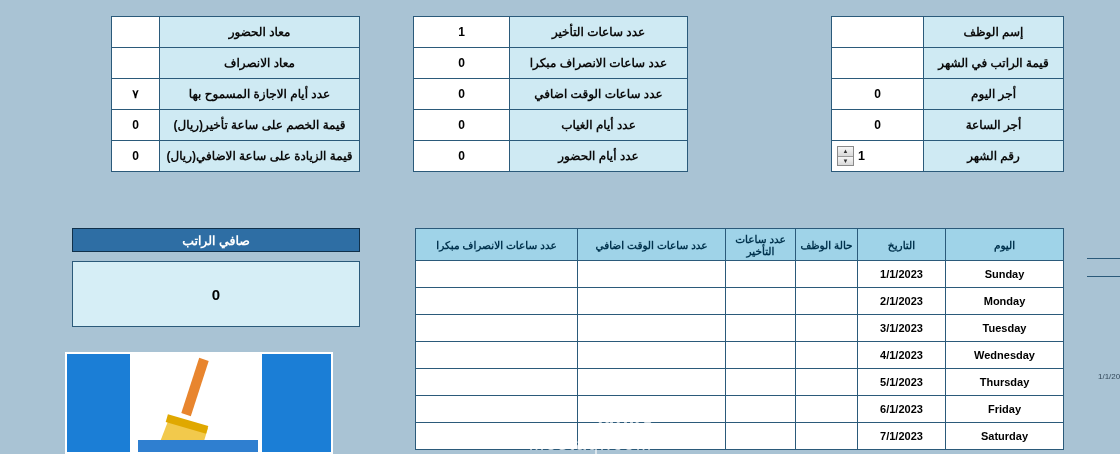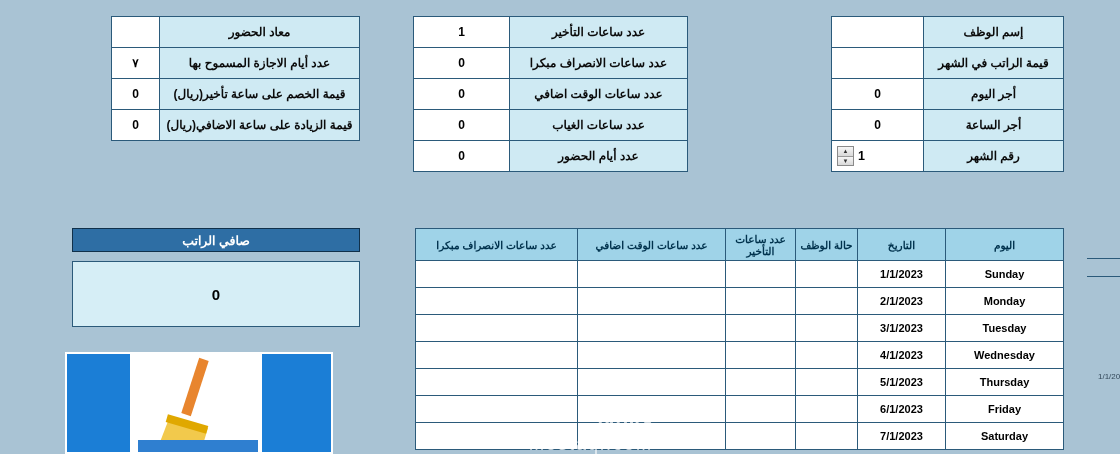--- a/index.html
+++ b/index.html
@@ -302,34 +302,38 @@
       </tr>
       <tr>
         <td class="lbl">عدد ساعات الانصراف مبكرا</td>
         <td class="val">0</td>
       </tr>
       <tr>
         <td class="lbl">عدد ساعات الوقت اضافي</td>
         <td class="val">0</td>
       </tr>
       <tr>
-        <td class="lbl">عدد ساعات الغياب</td>
+        <td class="lbl">عدد أيام الغياب</td>
         <td class="val">0</td>
       </tr>
       <tr>
         <td class="lbl">عدد أيام الحضور</td>
         <td class="val">0</td>
       </tr>
     </tbody>
   </table>
 
   <table class="panel" id="deduction-panel">
     <tbody>
       <tr>
         <td class="lbl">معاد الحضور</td>
+        <td class="val"></td>
+      </tr>
+      <tr>
+        <td class="lbl">معاد الانصراف</td>
         <td class="val"></td>
       </tr>
       <tr>
         <td class="lbl">عدد أيام الاجازة المسموح بها</td>
         <td class="val">٧</td>
       </tr>
       <tr>
         <td class="lbl">قيمة الخصم على ساعة تأخير(ريال)</td>
         <td class="val">0</td>
       </tr>

